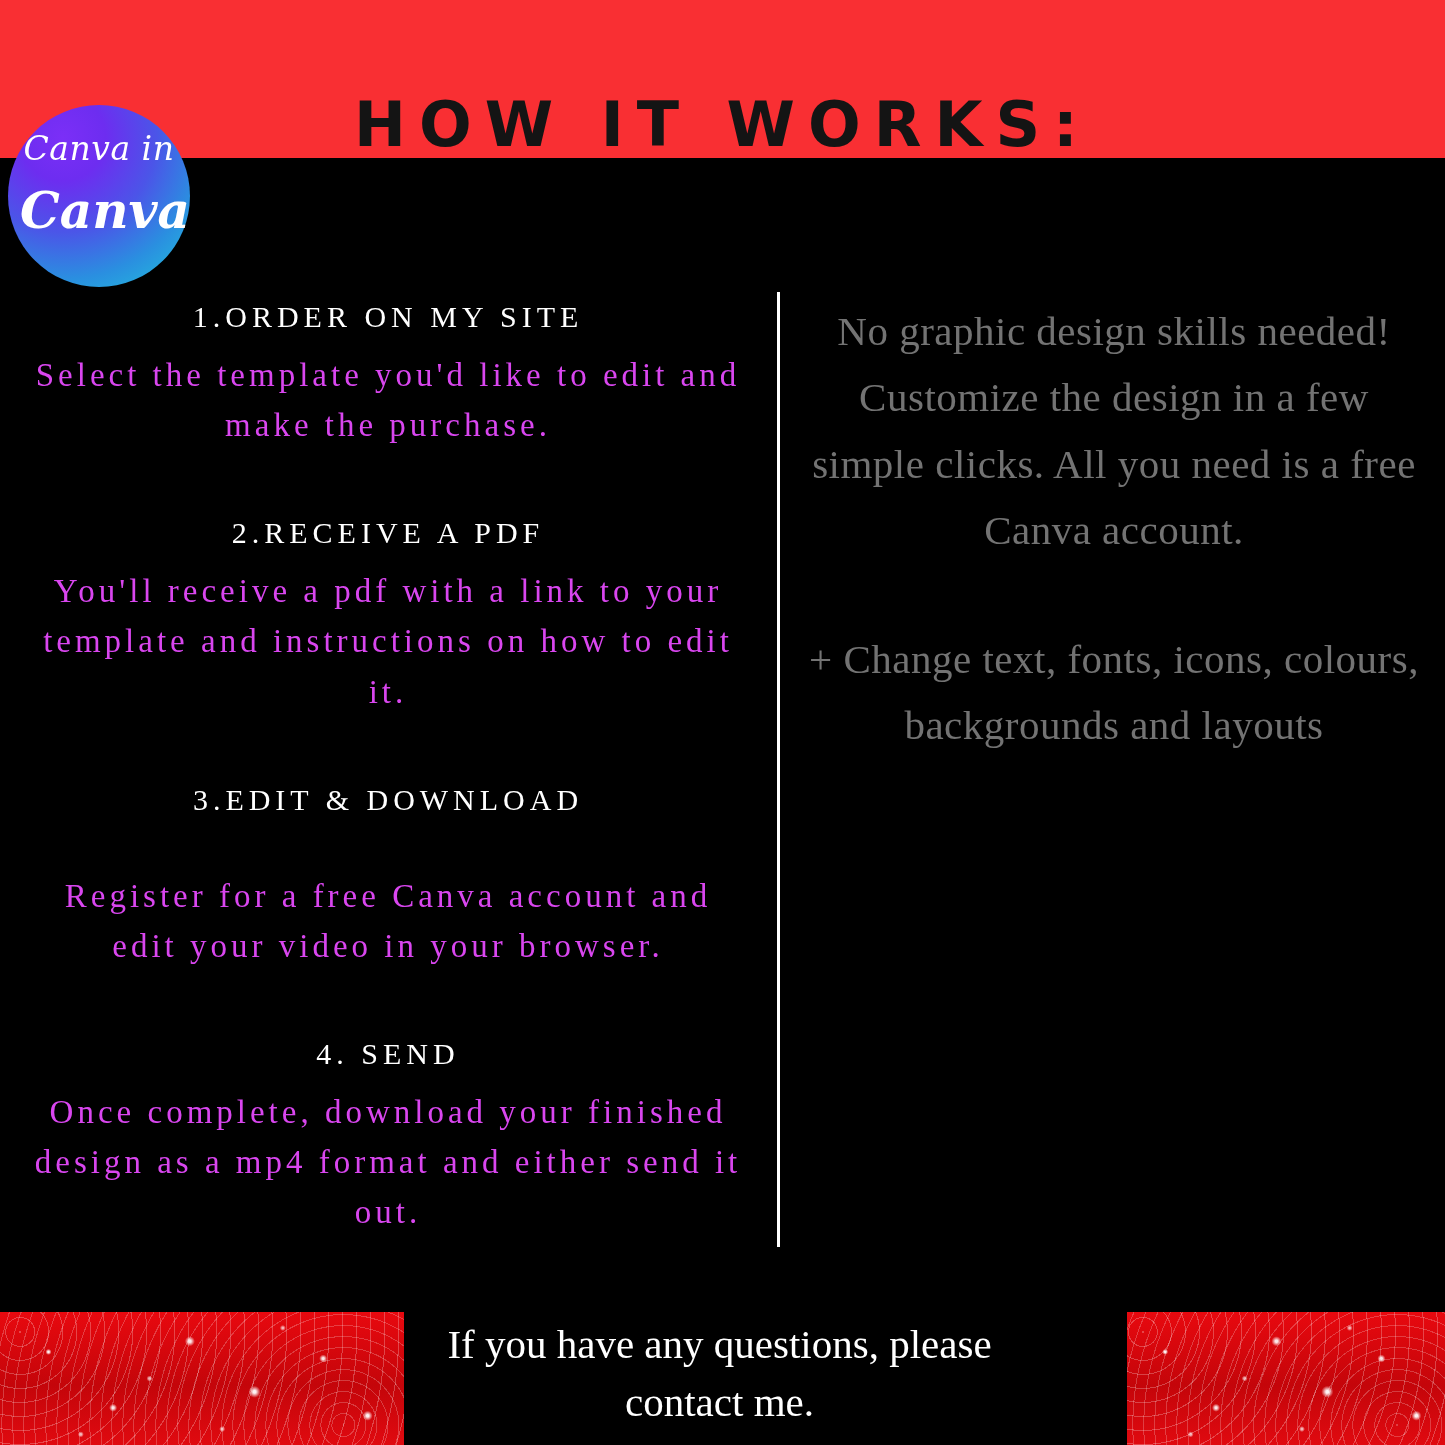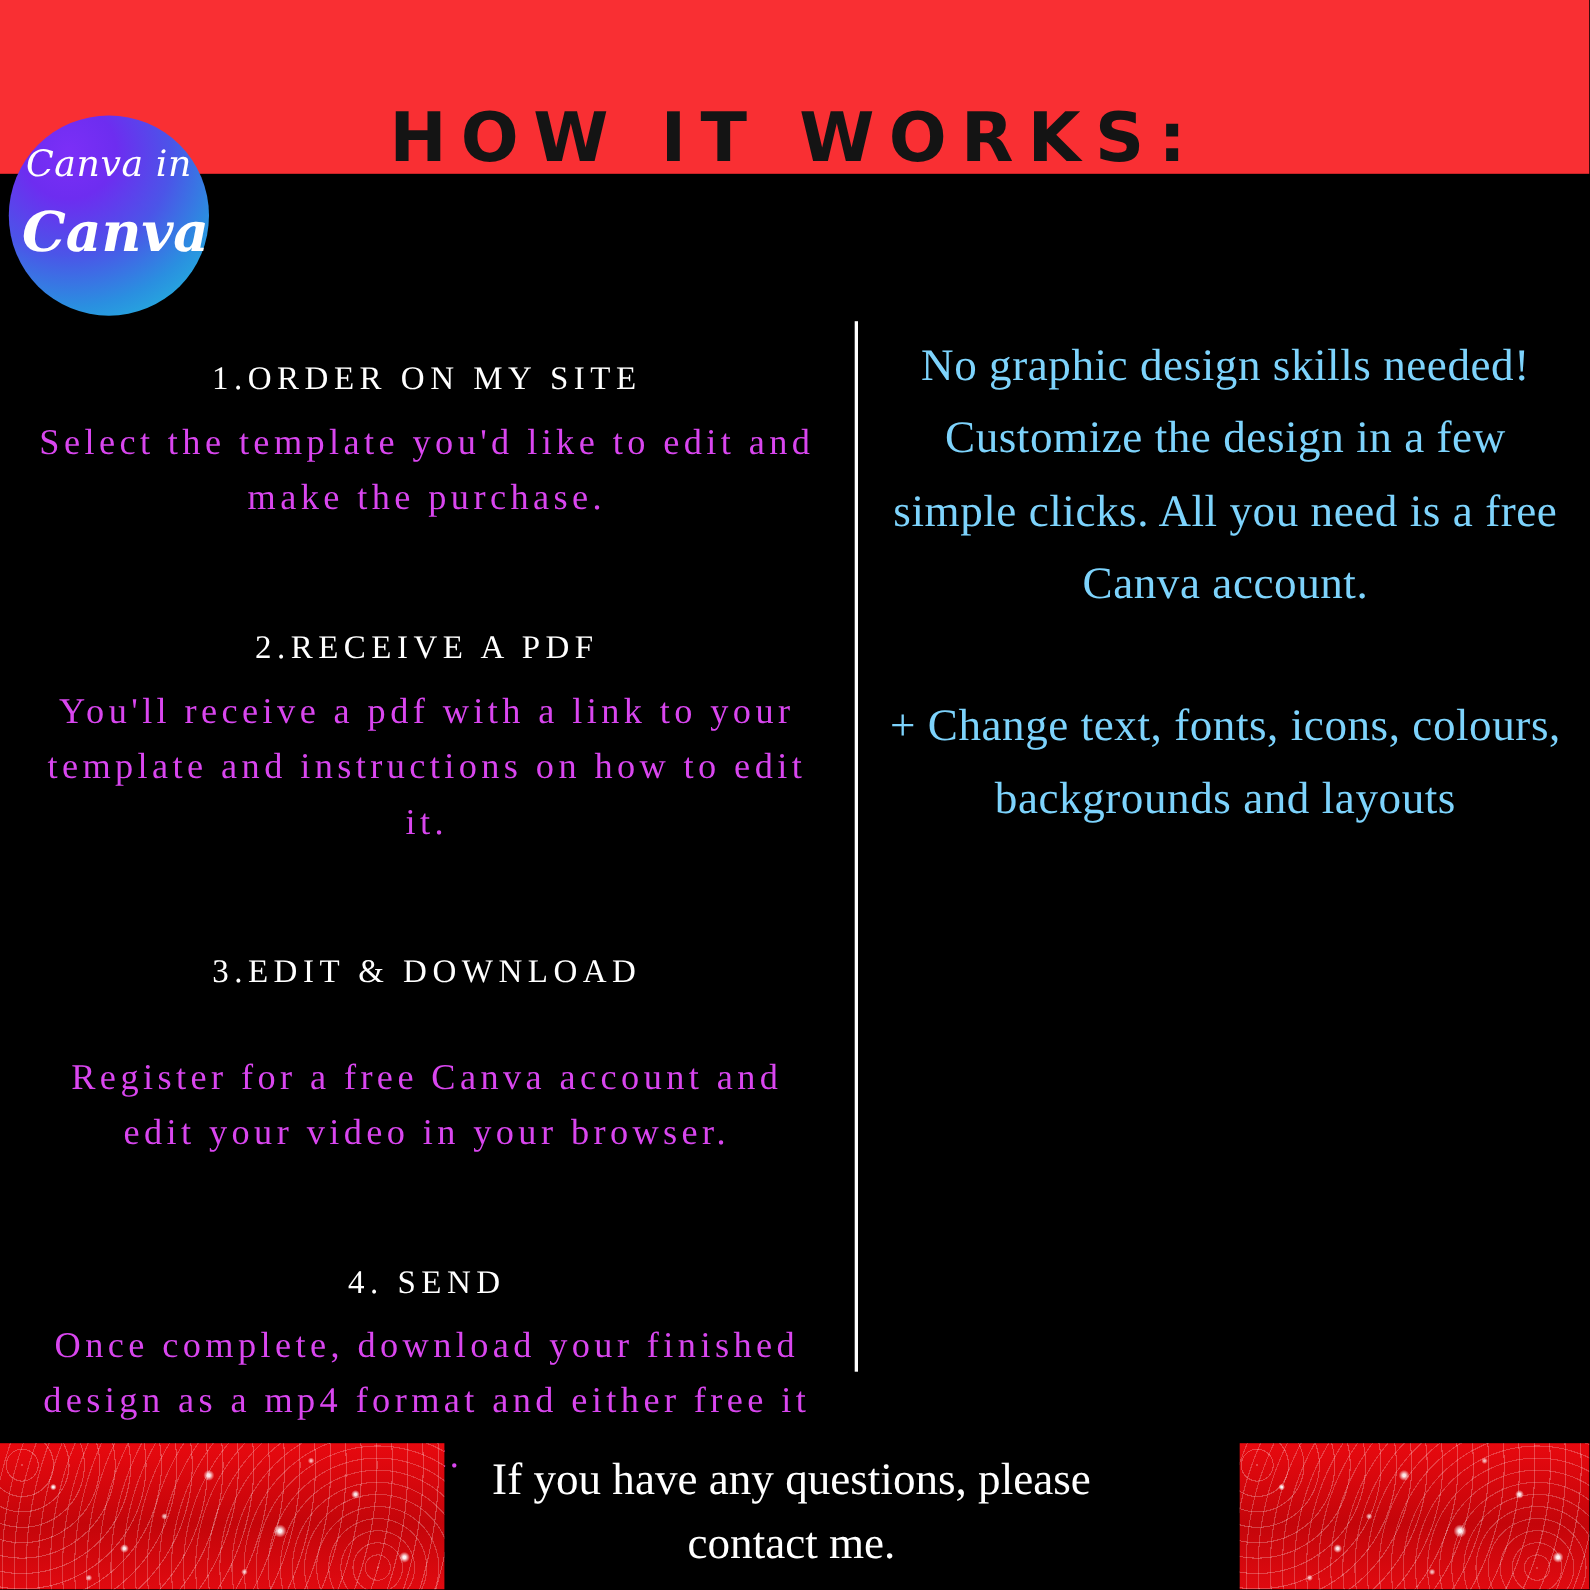--- a/index.html
+++ b/index.html
@@ -95,21 +95,20 @@
 
   .left-col {
     position: absolute;
     left: 28px;
     top: 300px;
     width: 720px;
     color: #ffffff;
   }
   .step {
     margin-bottom: 28px;
-    margin-top: 28px;
   }
   .step-title {
     text-align: center;
     font-family: "Liberation Serif", serif;
     font-size: 30px;
     letter-spacing: 5px;
     color: #ffffff;
     margin-bottom: 16px;
     white-space: nowrap;
   }
@@ -131,21 +130,21 @@
     left: 800px;
     top: 298px;
     width: 628px;
     color: #ffffff;
     text-align: center;
   }
   .right-block {
     font-family: "Liberation Serif", serif;
     font-size: 41px;
     line-height: 1.62;
-    color: #7dd3fc;
+    color: #737373;
     letter-spacing: 0.5px;
   }
   .right-block.b2 {
     margin-top: 62px;
     font-size: 41px;
   }
   .right-block.b3 {
     margin-top: 62px;
     font-size: 41px;
   }
@@ -224,21 +223,21 @@
     <div class="step">
       <div class="step-title">3.EDIT &amp; DOWNLOAD</div>
       <div class="step-gap"></div>
       <div class="step-body">Register for a free Canva account and  edit your video in your browser.</div>
     </div>
 
     <div class="step-gap"></div>
 
     <div class="step">
       <div class="step-title">4.     SEND</div>
-      <div class="step-body">Once complete, download your finished design as a mp4 format and either free it out.</div>
+      <div class="step-body">Once complete, download your finished design as a mp4 format and either send it out.</div>
     </div>
 
   </div>
 
   <div class="right-col">
     <div class="right-block b1">No graphic design skills needed! Customize the design in a few simple clicks. All you need is a free Canva account.</div>
     <div class="right-block b2">+ Change text, fonts, icons, colours, backgrounds and layouts</div>
   </div>
 
   <div class="glitter glitter-left"></div>

